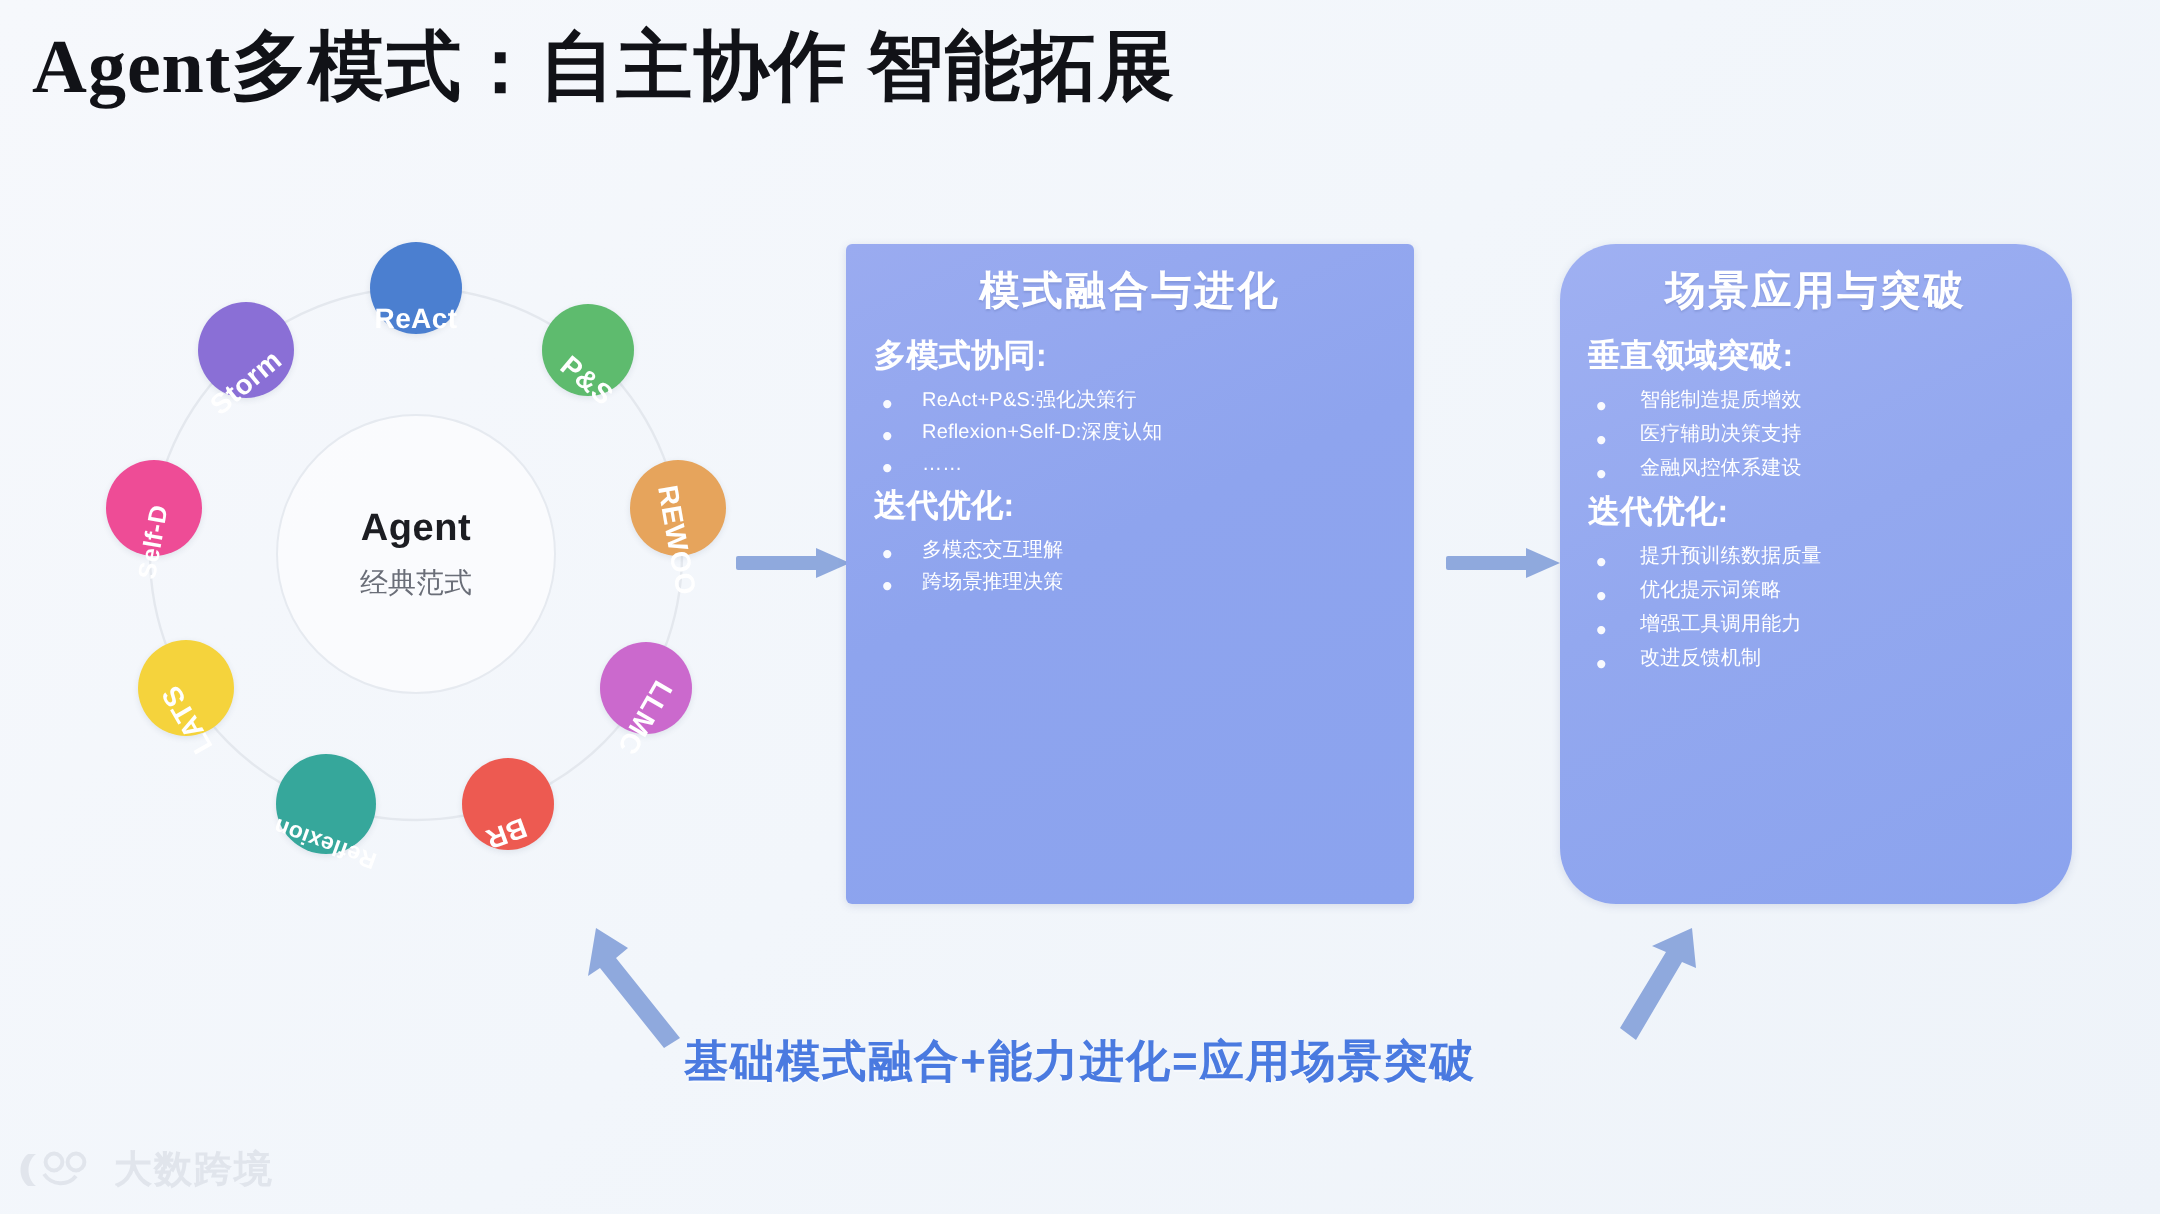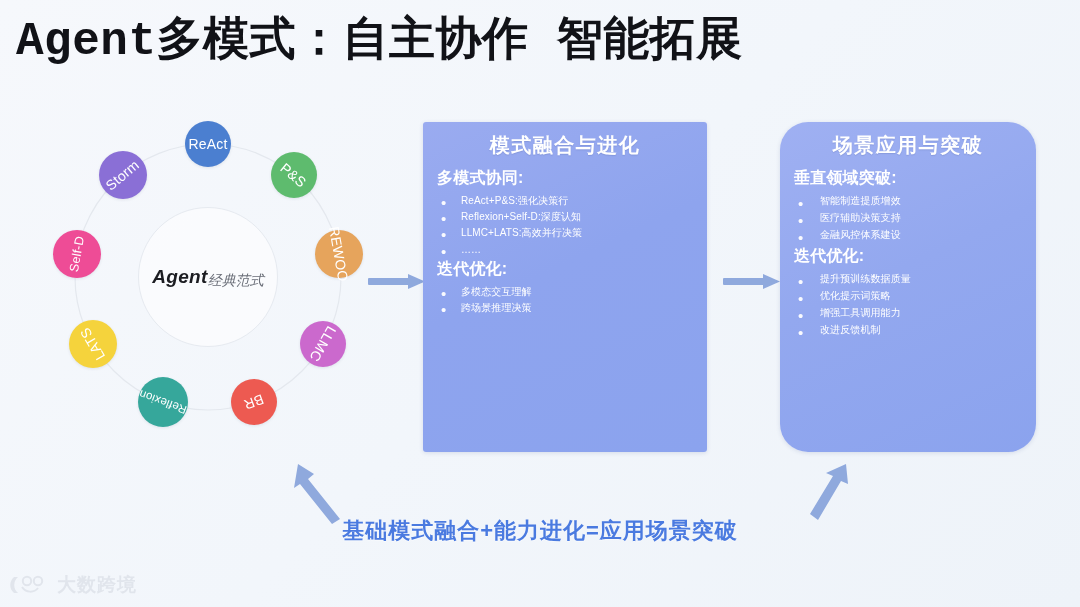--- a/index.html
+++ b/index.html
@@ -13,60 +13,59 @@
     position: relative;
     width: 1080px; height: 607px;
     background: linear-gradient(135deg,#f6f8fc 0%, #f2f6fb 50%, #eef3f9 100%);
     overflow: hidden;
   }
 
   
   #title {
     position: absolute;
     left: 16px; top: 8px;
-    font-size: 46px;
+    font-size: 38px;
     font-weight: 700;
     letter-spacing: 0.5px;
     color: #111217;
     white-space: nowrap;
-    font-family: Liberation Mono, monospace;
+    font-family: Liberation Serif, serif;
   }
 
   
   #wheel {
     position: absolute;
     left: 18px; top: 96px;
     width: 346px; height: 372px;
   }
   #wheel-center {
     position: absolute;
     left: 120px; top: 111px;
     width: 140px; height: 140px;
     border-radius: 50%;
     border: 1.3px solid #e6eaf0;
     background: rgba(255,255,255,0.55);
     display: flex;
-    flex-direction: row;
+    flex-direction: column;
     align-items: center;
     justify-content: center;
-    font-style: italic;
   }
   #wheel-center .c-main {
     font-size: 19px; font-weight: 700; color: #1c1d22; letter-spacing: .3px;
   }
   #wheel-center .c-sub {
     font-size: 14px; color: #6a6e78; margin-top: 7px;
   }
   .node {
     position: absolute;
     border-radius: 50%;
-    display: flex; align-items: center; justify-content: center;
+    display: flex; align-items: flex-end; justify-content: center;
     color: #fff;
     font-size: 14px;
-    font-weight: 400;
+    font-weight: 700;
     letter-spacing: .2px;
     box-shadow: 0 1px 3px rgba(40,60,90,.10);
   }
   .node span { display:block; white-space: nowrap; }
 
   
   .panel {
     position: absolute;
     border-radius: 3px;
     overflow: hidden;
@@ -194,21 +193,20 @@
     </g>
   </svg>
 
   <div class="panel" id="panel-mid">
     <div class="panel-title">模式融合与进化</div>
 
     <div class="sec-head">多模式协同:</div>
     <ul class="bullets">
       <li>ReAct+P&amp;S:强化决策行</li>
       <li>Reflexion+Self-D:深度认知</li>
-      <li>LLMC+LATS:高效并行决策</li>
       <li>……</li>
     </ul>
 
     <div class="sec-head">迭代优化:</div>
     <ul class="bullets">
       <li>多模态交互理解</li>
       <li>跨场景推理决策</li>
     </ul>
   </div>
 

